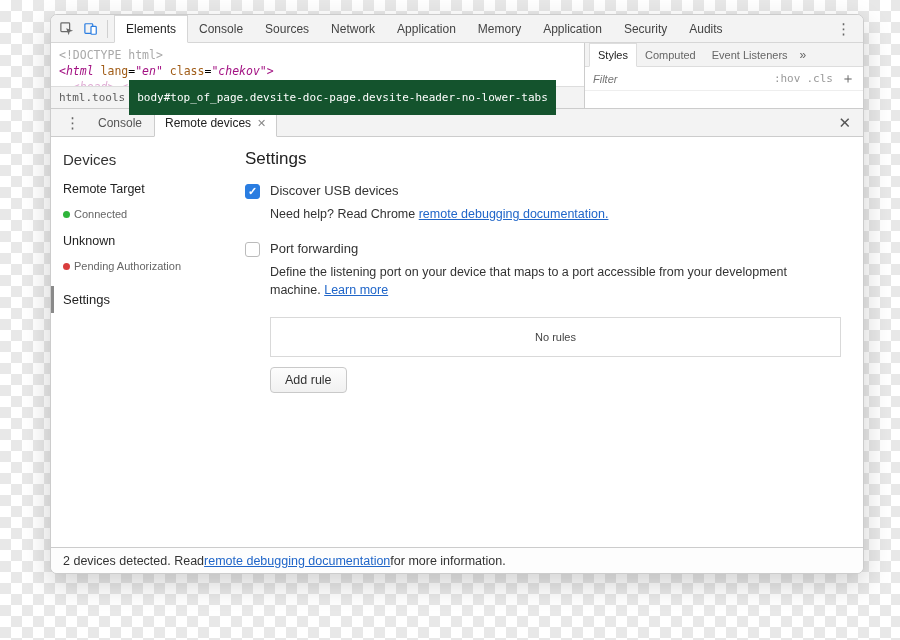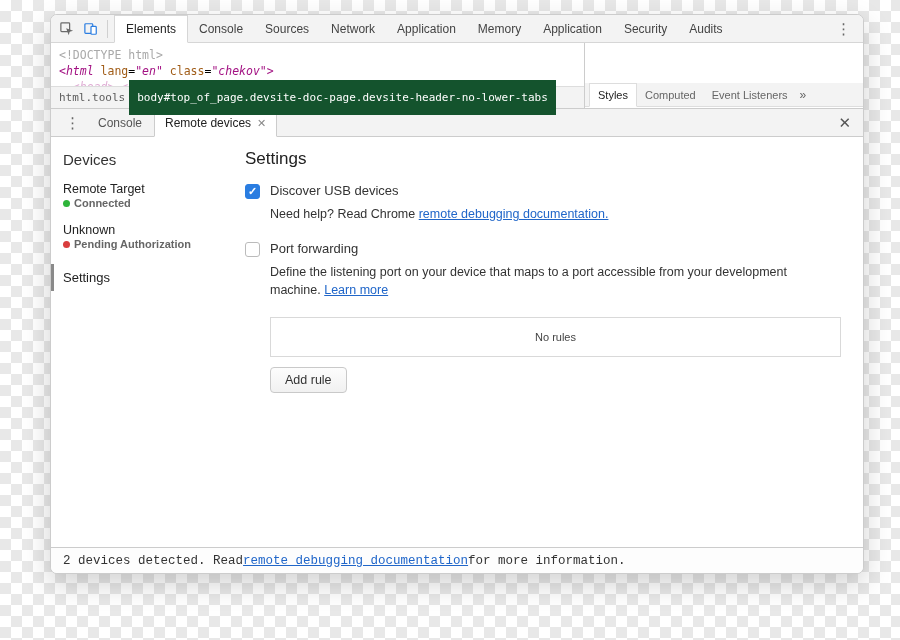--- a/index.html
+++ b/index.html
@@ -81,21 +81,21 @@
   }
   .crumb-sel{
     background:#14532d; color:#fff; padding:4px 8px; height:35px;
     display:flex; align-items:center; margin-left:4px;
   }
   .styles{
     width:278px; display:flex; flex-direction:column;
   }
   .styles-tabs{
     height:24px; border-bottom:1px solid #ddd; display:flex; align-items:center;
-    font-size:11px; color:#666; background:#f3f3f3; padding:0 4px;margin-top:40px;
+    font-size:11px; color:#666; background:#f3f3f3; padding:0 4px;
   }
   .s-tab{ padding:0 8px; height:24px; display:flex; align-items:center;}
   .s-tab.active{ background:#fff; border:1px solid #ddd; border-bottom:1px solid #fff; margin-bottom:-1px; color:#222;}
   .chev{ margin-left:4px; font-size:12px;}
   .styles-filter{
     height:24px; display:flex; align-items:center; padding:0 8px;
     font-size:11px; border-bottom:1px solid #eee;
   }
   .styles-filter input{
     border:none; outline:none; font-style:italic; color:#999; flex:1; font-size:11px;
@@ -119,21 +119,21 @@
   }
   .d-tab .x{ font-size:11px; color:#888; cursor:pointer;}
   .drawer-close{ margin-left:auto; font-size:15px; color:#555; padding:0 4px;}
   
   .drawer-body{ flex:1; display:flex; overflow:hidden;}
   .dev-side{
     width:172px; border-right:none; padding:14px 12px; display:flex; flex-direction:column; gap:14px;
   }
   .dev-side h3{ font-size:15px; font-weight:400; color:#333;}
   .dev-item{ font-size:12.5px; color:#222;}
-  .dev-item .sub{ font-size:11px; color:#666; display:flex; align-items:center; gap:4px; margin-top:1px;font-weight:bold;}
+  .dev-item .sub{ font-size:11px; color:#666; display:flex; align-items:center; gap:4px; margin-top:12px;}
   .bullet{ width:7px; height:7px; border-radius:50%; display:inline-block;}
   .b-green{ background:#2eb53a;} .b-red{ background:#d93d3d;}
   .dev-settings{ font-size:13px; color:#222; border-left:3px solid #8a8a8a; margin-left:-12px; padding:6px 0 6px 9px;}
   .dev-main{
     flex:1; padding:12px 22px; overflow:auto;
   }
   .dev-main h2{ font-size:17px; font-weight:400; margin-bottom:14px; color:#222;}
   .row{ display:flex; align-items:flex-start; gap:10px; margin-bottom:6px;}
   .chk{
     width:15px; height:15px; border-radius:3px; border:1px solid #bbb;
@@ -147,21 +147,21 @@
     border:1px solid #d9d9d9; height:40px; display:flex; align-items:center; justify-content:center;
     color:#444; font-size:11px; margin:8px 0 10px 25px;
   }
   .addbtn{
     margin-left:25px; padding:5px 14px; background:linear-gradient(#fdfdfd,#f1f1f1);
     border:1px solid #c9c9c9; border-radius:4px; font-size:12.5px; color:#333;
   }
   
   .status{
     height:26px; border-top:1px solid #ccc; display:flex; align-items:center;
-    padding:0 12px; font-size:12.5px; color:#333; background:#fdfdfd;font-family:Liberation Mono, monospace;
+    padding:0 12px; font-size:12.5px; color:#333; background:#fdfdfd;
   }
 </style>
 </head>
 <body>
 
 <div class="window">
 
 
   <div class="toolbar">
     <div class="tb-icon">

